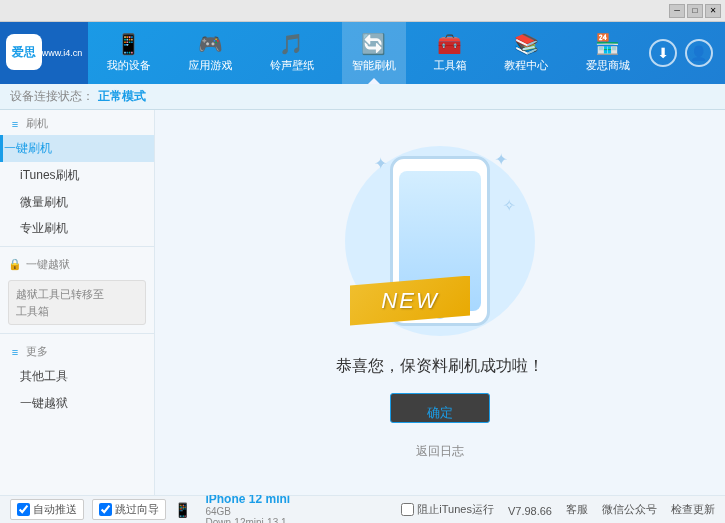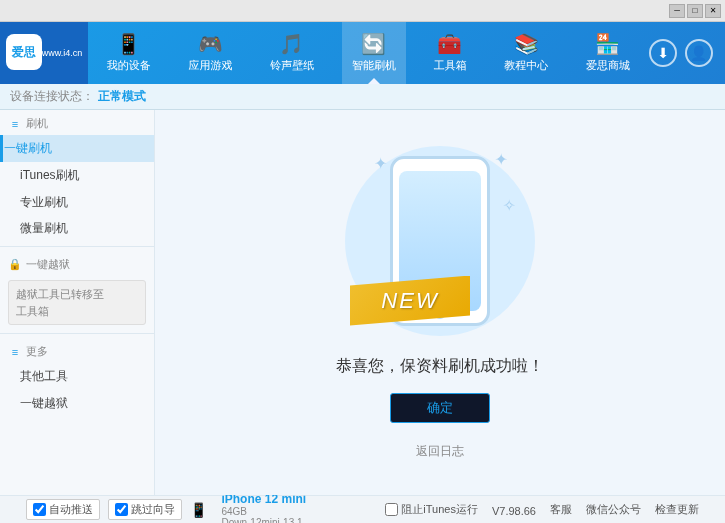--- a/index.html
+++ b/index.html
@@ -265,43 +265,43 @@
     .success-text {
       font-size: 16px;
       color: #333;
       margin-bottom: 16px;
       font-weight: normal;
     }
     .confirm-btn {
       width: 100px;
       height: 30px;
       border: 1px solid #1a9de8;
-      background: #0f172a;
+      background: #404040;
       color: #1a9de8;
       border-radius: 3px;
       cursor: pointer;
       font-size: 13px;
       margin-bottom: 20px;
-      display: flex; align-items: center; justify-content: center;
+      display: flex; align-items: flex-end; justify-content: center;
     }
     .back-home-link {
       color: #888;
       font-size: 12px;
       cursor: pointer;
       text-decoration: none;
     }
 
     
     .bottom-bar {
       height: 28px;
       background: #f0f4f8;
       border-top: 1px solid #dde8f0;
       display: flex;
       align-items: center;
-      padding: 0 26px;
+      padding: 0 10px;
       justify-content: space-between;
     }
     .bottom-left {
       display: flex;
       align-items: center;
       gap: 8px;
     }
     .checkbox-label {
       display: flex;
       align-items: center;
@@ -420,22 +420,22 @@
 <div class="main">
 
   <div class="sidebar">
 
     <div class="sidebar-section-header">
       <span class="sidebar-section-icon">≡</span>
       <span>刷机</span>
     </div>
     <div class="sidebar-item active">一键刷机</div>
     <div class="sidebar-item">iTunes刷机</div>
+    <div class="sidebar-item">微量刷机</div>
     <div class="sidebar-item">专业刷机</div>
-    <div class="sidebar-item">微量刷机</div>
 
     <div class="sidebar-divider"></div>
 
     <div class="sidebar-section-header">
       <span class="sidebar-section-icon">🔒</span>
       <span>一键越狱</span>
     </div>
     <div class="sidebar-notice" style="white-space: pre-line;">越狱工具已转移至
 工具箱</div>
 

